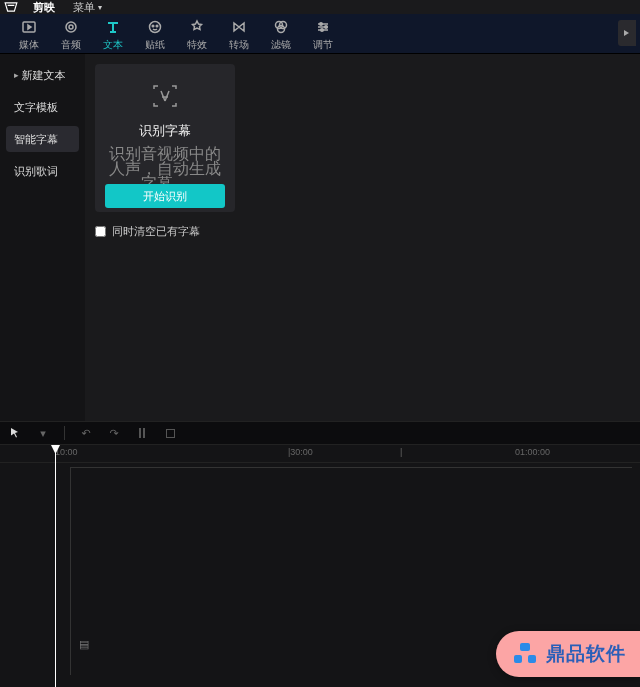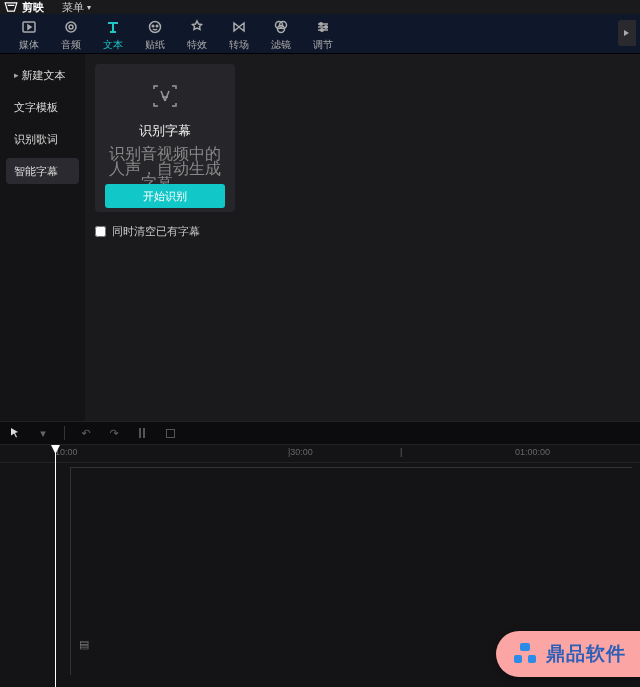--- a/index.html
+++ b/index.html
@@ -5,21 +5,21 @@
   * { box-sizing: border-box; margin: 0; padding: 0; }
   body {
     width: 640px; height: 687px;
     background: #000; color: #ccc;
     font-family: "Microsoft YaHei", Arial, sans-serif;
     font-size: 12px; overflow: hidden; position: relative;
   }
   .titlebar { height: 14px; display: flex; align-items: center; padding: 0 4px; background: #1a1a1c; }
   .logo { width: 16px; height: 12px; display: flex; align-items: center; }
   .logo svg { width: 14px; height: 10px; }
-  .app-name { color: #fff; font-size: 11px; font-weight: bold; margin-left: 2px; }
+  .app-name { color: #fff; font-size: 11px; font-weight: bold; margin-left: 13px; }
   .menu-btn { margin-left: 18px; font-size: 11px; color: #ccc; display: flex; align-items: center; cursor: pointer; }
   .chev { margin-left: 3px; font-size: 8px; }
   .toolbar { height: 40px; background: #0f172a; display: flex; align-items: center; padding: 3px 8px 0; border-bottom: 1px solid #000; }
   .tool-item { width: 42px; text-align: center; cursor: pointer; color: #aaa; }
   .tool-item.active { color: #1ec8c8; }
   .tool-item .ticon { height: 18px; display: flex; align-items: center; justify-content: center; }
   .tool-item .ticon svg { width: 16px; height: 16px; stroke: currentColor; fill: none; stroke-width: 1.5; }
   .tool-item .tlabel { font-size: 10px; margin-top: 2px; }
   .toolbar-btn { position: absolute; right: 4px; top: 20px; width: 18px; height: 26px; background: #2a2a2e; border-radius: 3px 0 0 3px; display:flex; align-items:center; justify-content:center; }
   .main { display: flex; height: 367px; background: #000; }
@@ -154,25 +154,25 @@
 
 <div class="main">
   <div class="sidebar">
     <div class="side-item">
       <span class="side-arrow">▸</span>
       <span>新建文本</span>
     </div>
     <div class="side-item">
       <span>文字模板</span>
     </div>
+    <div class="side-item active">
+      <span>智能字幕</span>
+    </div>
     <div class="side-item">
       <span>识别歌词</span>
-    </div>
-    <div class="side-item active">
-      <span>智能字幕</span>
     </div>
   </div>
 
   <div class="content">
     <div class="cards">
       <div class="card">
         <div class="card-icon">
           <svg viewBox="0 0 30 30">
               <path d="M4 8V5h4M26 8V5h-4M4 22v3h4M26 22v3h-4"></path>
               <path d="M11 10l4 10M19 10l-4 10M12 16h6"></path>

